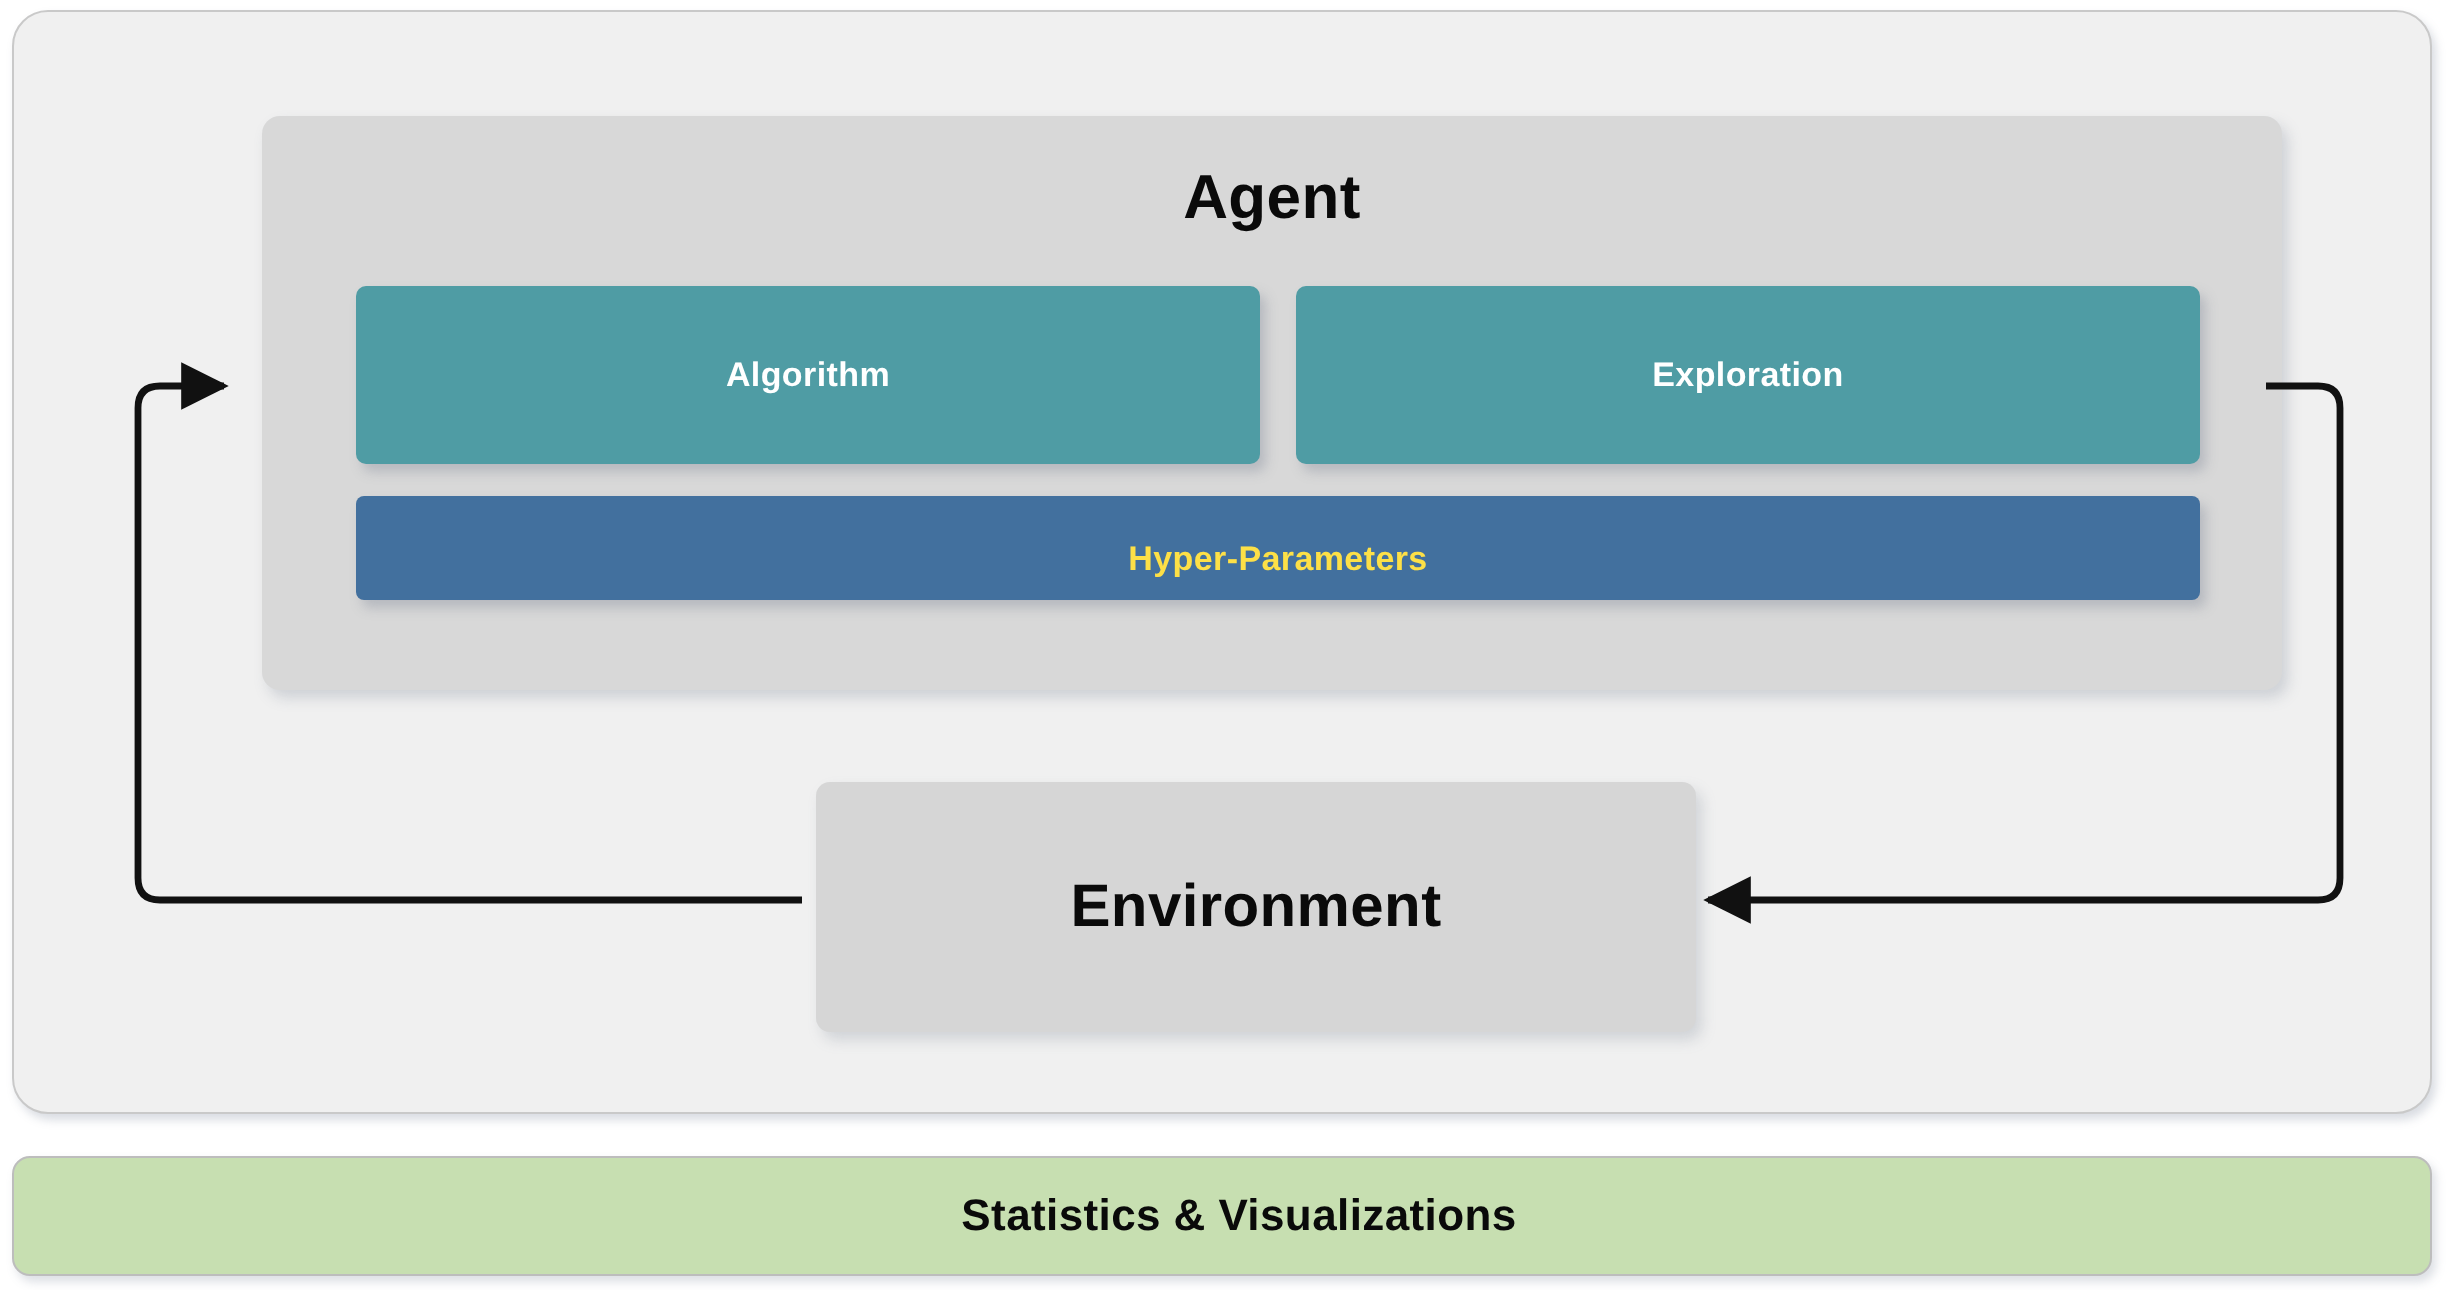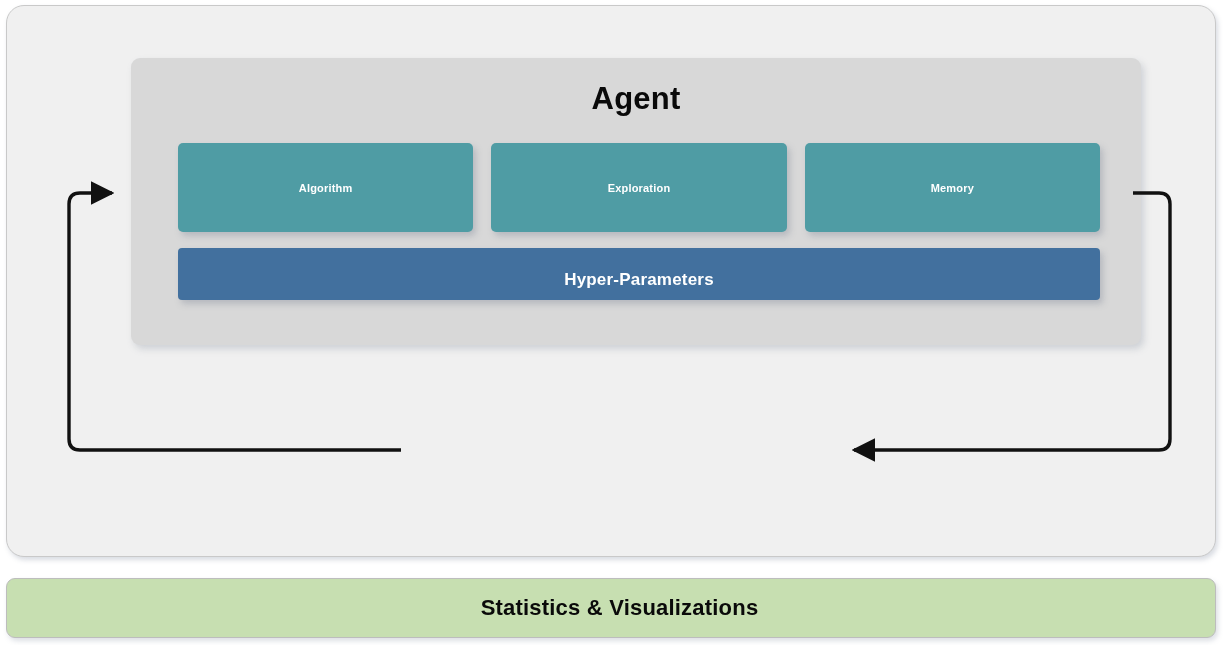--- a/index.html
+++ b/index.html
@@ -73,21 +73,21 @@
   .component-card {
     flex: 1 1 0;
     background: #4f9ca4;
     border-radius: 5px;
     display: flex;
     align-items: center;
     justify-content: center;
     box-shadow: 3px 4px 6px rgba(120,130,145,0.35);
   }
   .component-card .label {
-    font-size: 11px;
+    font-size: 17px;
     font-weight: bold;
     color: #ffffff;
     letter-spacing: 0.2px;
   }
 
   
   .hyper-bar {
     position: absolute;
     left: 47px;
     top: 190px;
@@ -96,21 +96,21 @@
     background: #42709e;
     border-radius: 4px;
     display: flex;
     align-items: center;
     justify-content: center;
     box-shadow: 3px 4px 6px rgba(120,130,145,0.35);
   }
   .hyper-bar .label {
     font-size: 17px;
     font-weight: bold;
-    color: #ffffff;
+    color: #fde047;
     letter-spacing: 0.2px;
     margin-top: 12px;
   }
 
   
   .environment-box {
     position: absolute;
     left: 401px;
     top: 385px;
     width: 440px;
@@ -173,30 +173,30 @@
     <div class="agent-box">
       <div class="agent-title">Agent</div>
 
       <div class="component-row">
         <div class="component-card">
           <span class="label">Algorithm</span>
         </div>
         <div class="component-card">
           <span class="label">Exploration</span>
         </div>
-        <div class="component-card">
-          <span class="label">Memory</span>
-        </div>
       </div>
 
       <div class="hyper-bar">
         <span class="label">Hyper-Parameters</span>
       </div>
     </div>
 
+    <div class="environment-box">
+      <span class="label">Environment</span>
+    </div>
   </div>
 
   <svg class="loop-svg" viewBox="0 0 1225 645">
     <defs>
       <marker id="arrowhead" viewBox="0 0 10 10" refX="9" refY="5" markerWidth="7" markerHeight="7" orient="auto-start-reverse">
         <path d="M 0 0 L 10 5 L 0 10 z" fill="#111111"></path>
       </marker>
     </defs>
 
     <path d="M 401 450 L 80 450 Q 69 450 69 439 L 69 204 Q 69 193 80 193 L 112 193" fill="none" stroke="#111111" stroke-width="3.4" stroke-linecap="butt" marker-end="url(#arrowhead)"></path>

